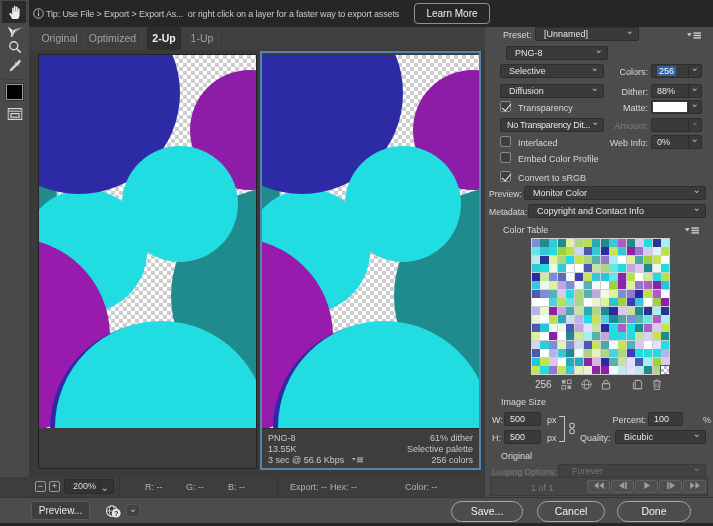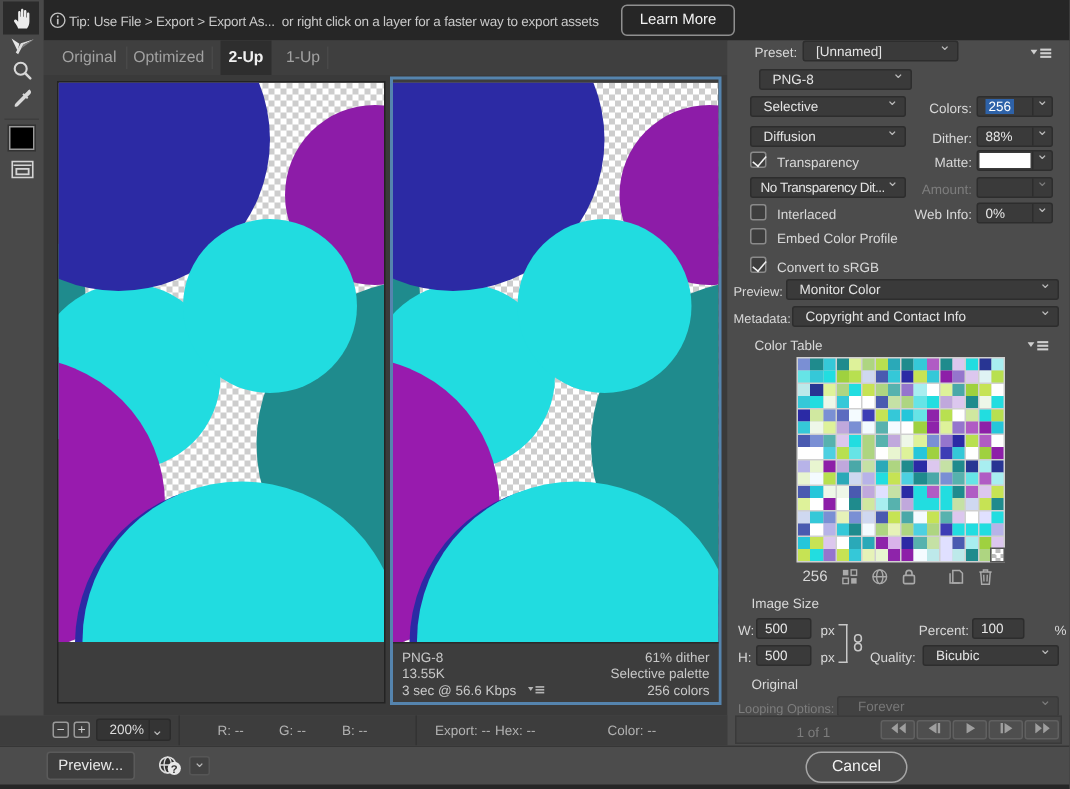--- a/index.html
+++ b/index.html
@@ -596,15 +596,17 @@
 <div class="abs" id="btnrow">
   <span class="btn" id="prevbtn">Preview...</span>
   <span style="position:absolute;left:106px;top:6px"><svg width="15" height="13" viewBox="0 0 15 13">
         <circle cx="5.8" cy="6" r="5.3" fill="#333" stroke="#dcdcdc" stroke-width="1.1"></circle>
         <ellipse cx="5.8" cy="6" rx="2.4" ry="5.3" fill="none" stroke="#dcdcdc" stroke-width="0.9"></ellipse>
         <line x1="0.7" y1="6" x2="11" y2="6" stroke="#dcdcdc" stroke-width="0.9"></line>
         <circle cx="10.2" cy="8.2" r="4.4" fill="#e8e8e8"></circle>
         <text x="10.2" y="11.2" font-family="Liberation Sans" font-size="7.5" font-weight="bold" fill="#333" text-anchor="middle">?</text>
       </svg></span>
   <span style="position:absolute;left:126px;top:6px;width:14px;height:13px;background:#424242;border:1px solid #565656;border-radius:2px;text-align:center;line-height:8px;color:#bbb;font-size:10px">⌄</span>
+  <span class="btn" style="left:451px;width:72px">Save...</span>
   <span class="btn" style="left:537px;width:68px">Cancel</span>
+  <span class="btn" style="left:617px;width:74px">Done</span>
 </div>
 <div class="abs" id="bottomedge"></div>
 
 </body></html>

